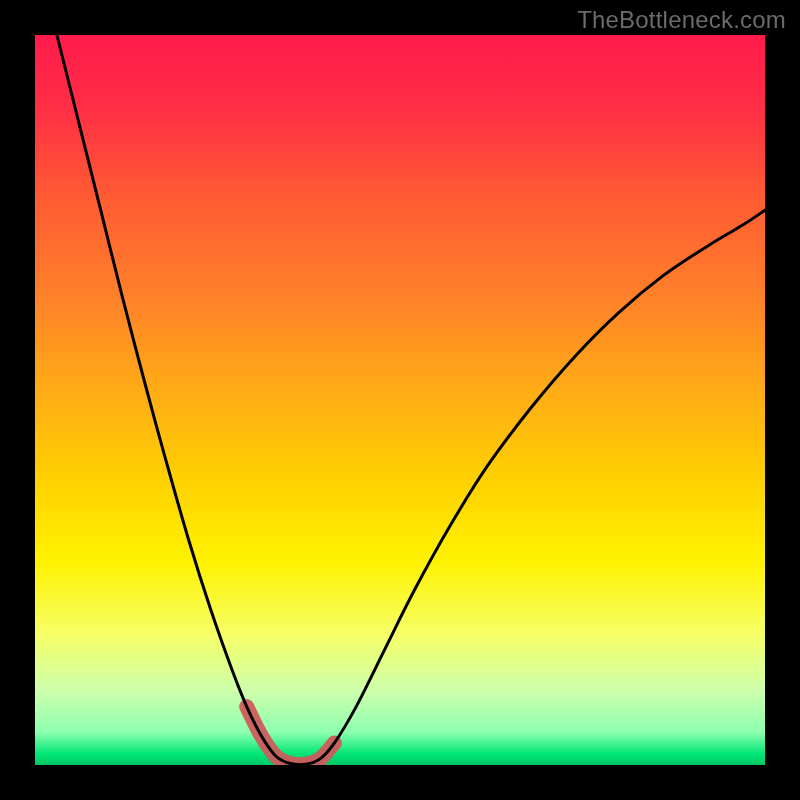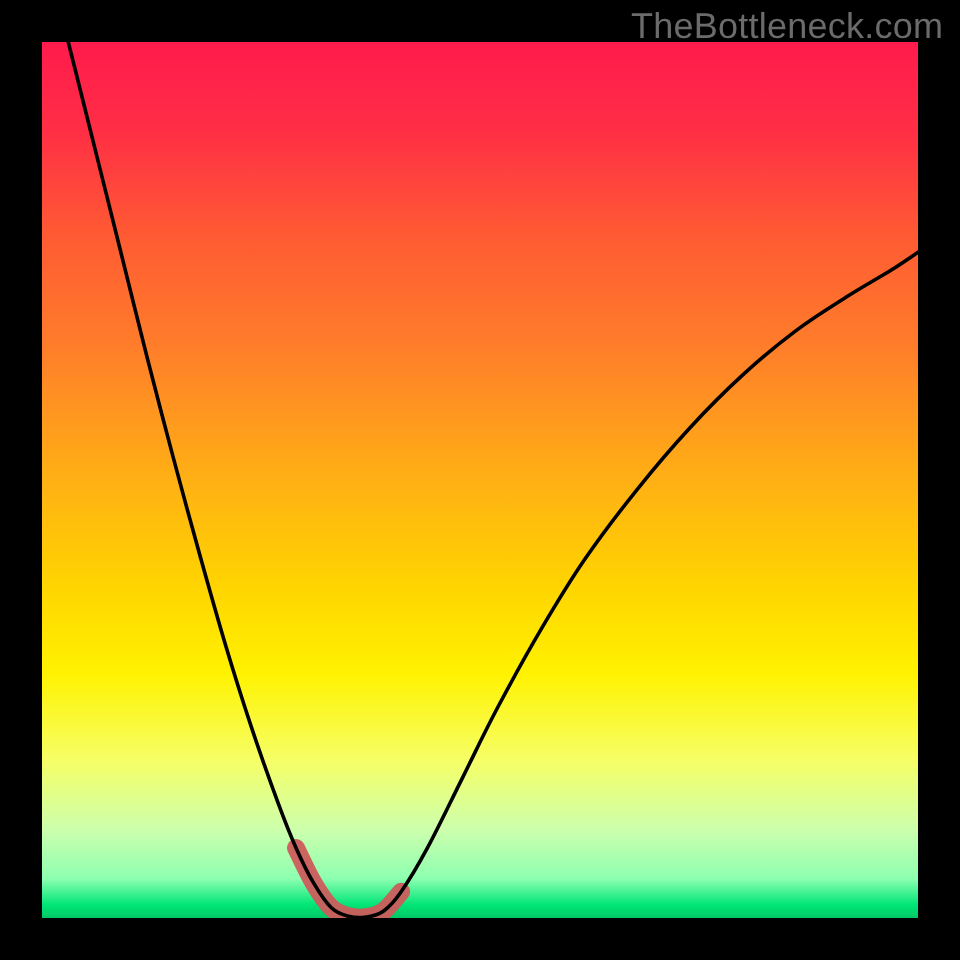--- a/index.html
+++ b/index.html
@@ -15,21 +15,21 @@
     position: relative;
     width: 800px;
     height: 800px;
     background: #000000;
   }
   .watermark {
     position: absolute;
     top: 6px;
     right: 14px;
     color: #6b6b6b;
-    font-size: 30px;
+    font-size: 24px;
     font-weight: 500;
     letter-spacing: 0.2px;
     z-index: 10;
     user-select: none;
   }
   .plot {
     position: absolute;
     left: 35px;
     top: 35px;
     width: 730px;

